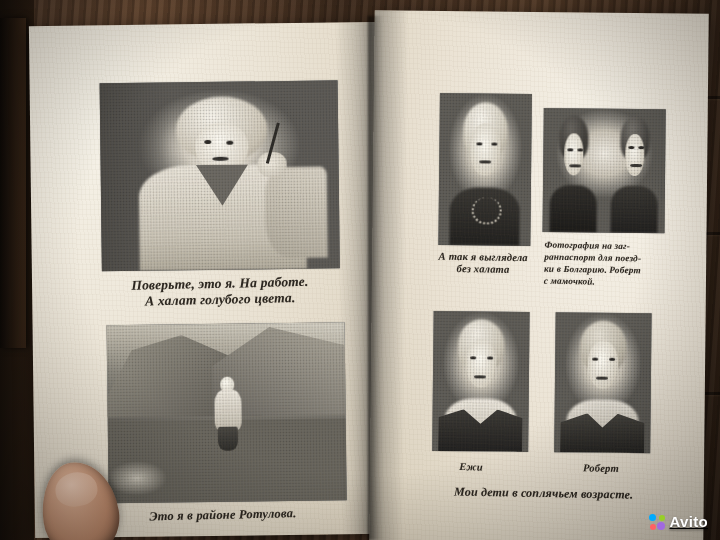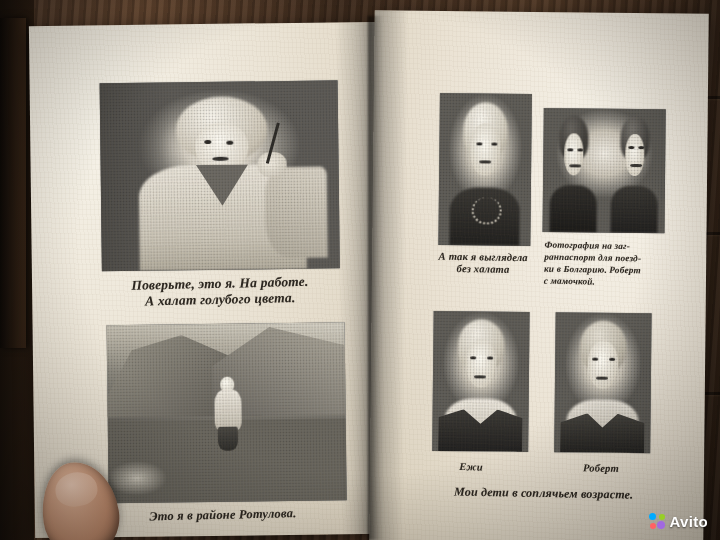--- a/index.html
+++ b/index.html
@@ -412,23 +412,24 @@
     background: radial-gradient(ellipse at 40% 35%, #f0d3c0, #d3a689);
     border-radius: 50% 50% 45% 45%;
     opacity: 0.8;
   }
   
   .watermark {
     position: absolute;
     right: 8px;
     bottom: 8px;
     display: flex;
-    align-items: flex-start;
+    align-items: flex-end;
     gap: 5px;
     padding: 2px 4px;
+    text-decoration: underline;
   }
   .wm-logo {
     width: 16px; height: 16px;
     position: relative;
   }
   .wm-logo .c1, .wm-logo .c2, .wm-logo .c3, .wm-logo .c4 {
     position: absolute; border-radius: 50%;
   }
   .wm-logo .c1 { left: 0; top: 0; width: 7px; height: 7px; background: #0af; }
   .wm-logo .c2 { right: 0; top: 1px; width: 6px; height: 6px; background: #97cf26; }

